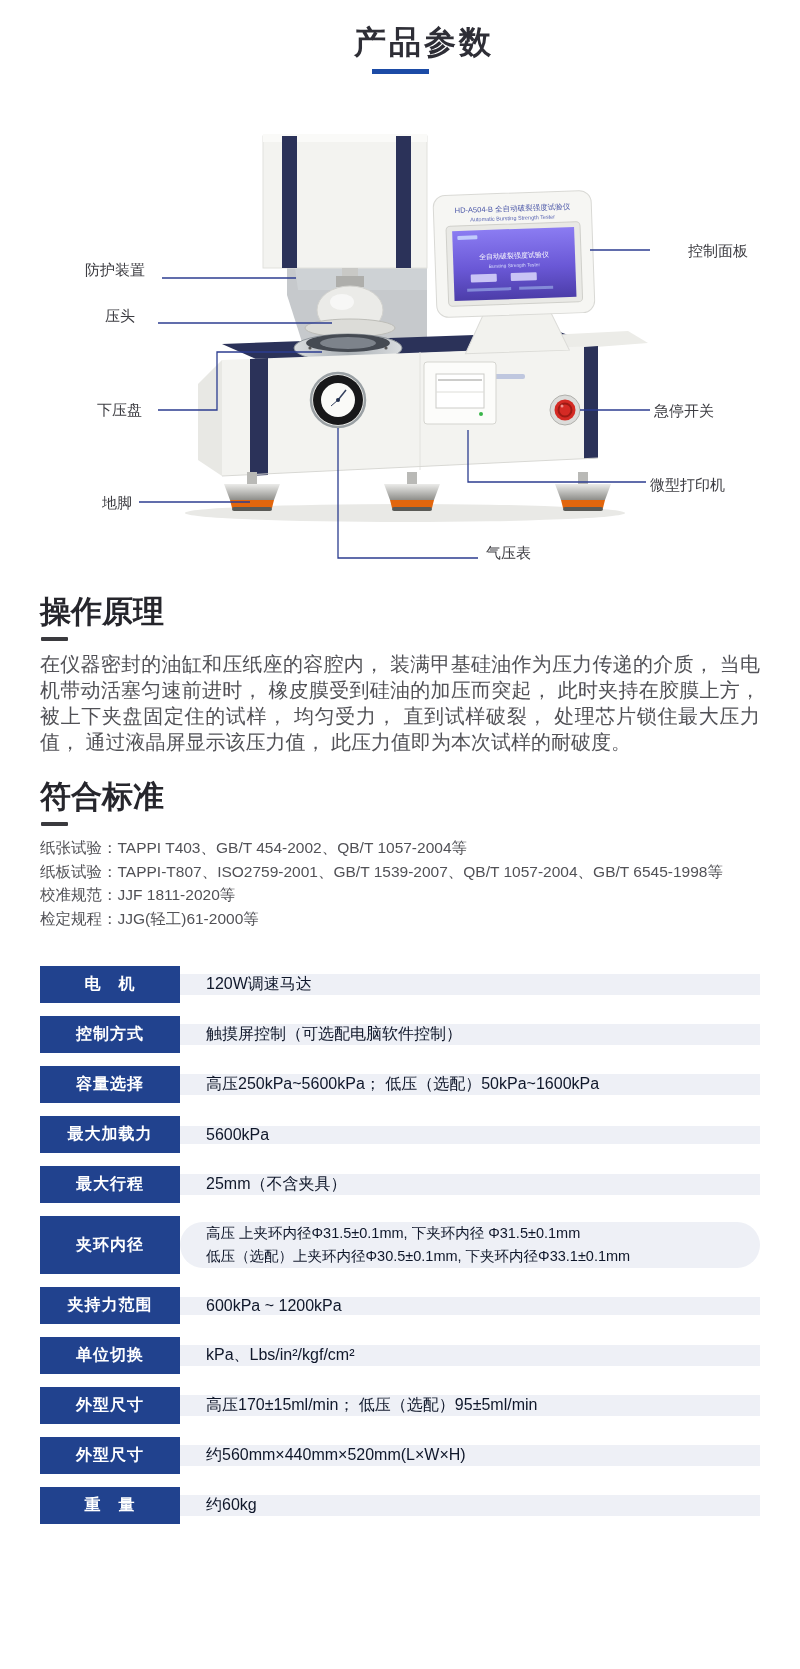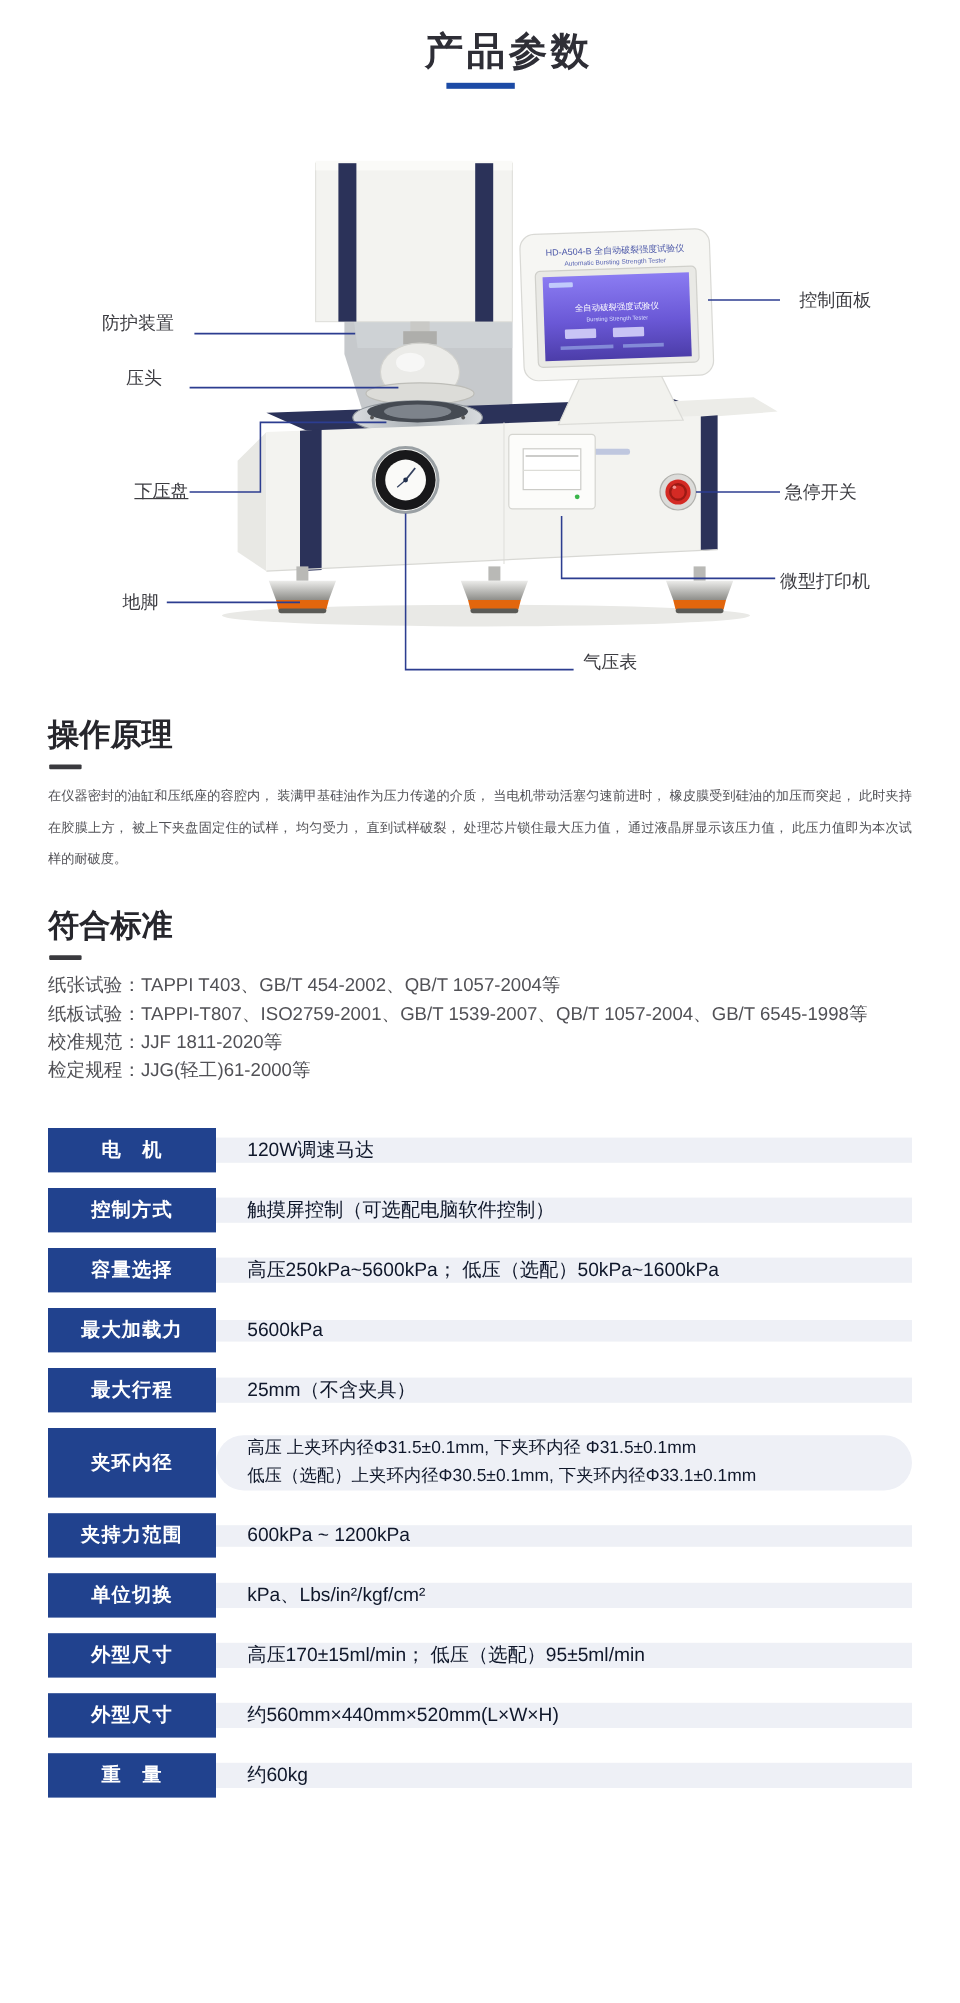--- a/index.html
+++ b/index.html
@@ -8,25 +8,25 @@
   
   .title-wrap{padding-top:23px;text-align:center;}
   .page-title{font-size:32px;font-weight:bold;color:#2e2e36;letter-spacing:3px;line-height:38px;margin-left:48px;}
   .title-bar{width:57px;height:5px;background:#1c4ba6;margin:8px auto 0;}
   
   .figure{position:relative;width:800px;height:478px;margin-top:16px;}
   .callout-label{position:absolute;font-size:15px;color:#3c3c41;line-height:17px;white-space:nowrap;}
   .r{text-align:right;}
   
   .content{padding:0 40px;}
-  .sec-heading{font-size:26px;font-weight:bold;color:#26262c;margin:0;line-height:30px;}
+  .sec-heading{font-size:31px;font-weight:bold;color:#26262c;margin:0;line-height:30px;}
   .sec-heading.mt1{margin-top:29px;}
   .sec-heading.mt2{margin-top:27px;}
   .heading-dash{width:27px;height:4px;background:#3a3a3e;margin:10px 0 0 1px;border-radius:1px;}
-  .principle-text{margin:10px 0 0;font-size:11px;line-height:26px;color:#515156;text-align:justify;}
+  .principle-text{margin:10px 0 0;font-size:20px;line-height:26px;color:#515156;text-align:justify;}
   .standards{margin-top:10px;}
   .standards div{font-size:15.5px;line-height:23.5px;color:#515156;}
   
   .spec-table{margin:36px 40px 0;display:flex;flex-direction:column;gap:13px;}
   .spec-row{display:flex;align-items:center;}
   .spec-label{width:140px;min-height:37px;background:#21428e;color:#fff;font-size:16px;font-weight:bold;display:flex;align-items:center;justify-content:center;letter-spacing:1px;flex-shrink:0;}
   .spec-value{flex:1;background:#eef0f6;font-size:16px;color:#0f172a;display:flex;flex-direction:column;justify-content:center;padding-left:26px;padding-right:10px;}
   .spec-row.tall .spec-label{min-height:58px;}
   .spec-row.tall .spec-value{font-size:14.5px;line-height:23px;border-radius:25px;}
 </style>
@@ -171,23 +171,23 @@
         <path d="M338 338 V468 H478"></path>
         <path d="M590 160 H650"></path>
         <path d="M580 320 H650"></path>
         <path d="M468 340 V392 H646"></path>
       </g>
     </svg>
 
     
     <div class="callout-label r" style="left:60px;top:171px;width:85px;">防护装置</div>
     <div class="callout-label r" style="left:60px;top:217px;width:75px;">压头</div>
-    <div class="callout-label r" style="left:75px;top:311px;width:82px;text-decoration:underline;">下压盘</div>
+    <div class="callout-label r" style="left:60px;top:311px;width:82px;">下压盘</div>
     <div class="callout-label r" style="left:60px;top:404px;width:72px;">地脚</div>
-    <div class="callout-label" style="left:666px;top:152px;">控制面板</div>
+    <div class="callout-label" style="left:688px;top:152px;">控制面板</div>
     <div class="callout-label" style="left:654px;top:312px;">急停开关</div>
     <div class="callout-label" style="left:650px;top:386px;">微型打印机</div>
     <div class="callout-label" style="left:486px;top:454px;">气压表</div>
   </div>
 
   <div class="content">
     <h2 class="sec-heading mt1">操作原理</h2>
     <div class="heading-dash"></div>
     <p class="principle-text">在仪器密封的油缸和压纸座的容腔内， 装满甲基硅油作为压力传递的介质， 当电机带动活塞匀速前进时， 橡皮膜受到硅油的加压而突起， 此时夹持在胶膜上方， 被上下夹盘固定住的试样， 均匀受力， 直到试样破裂， 处理芯片锁住最大压力值， 通过液晶屏显示该压力值， 此压力值即为本次试样的耐破度。</p>
 

